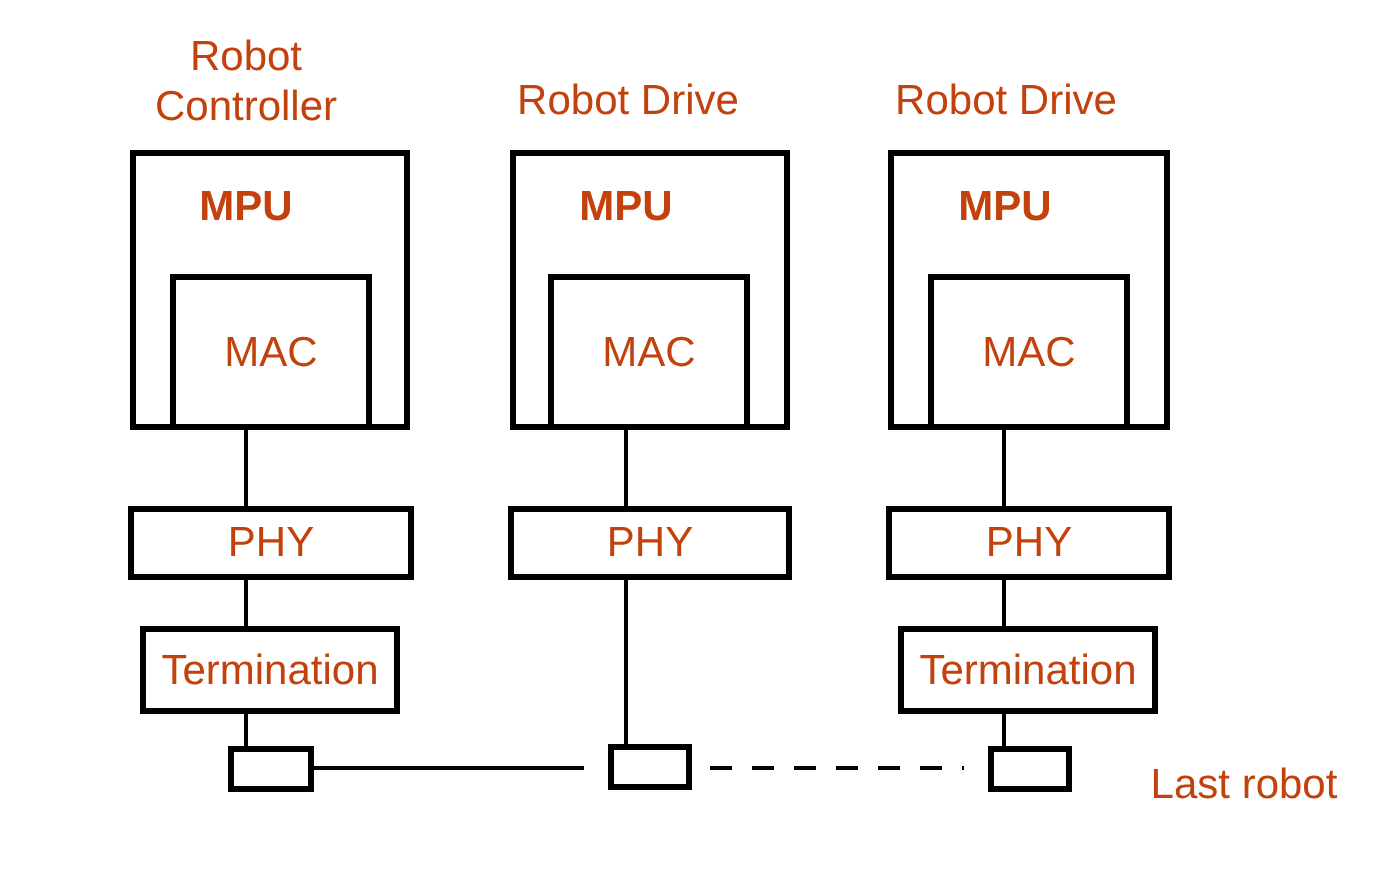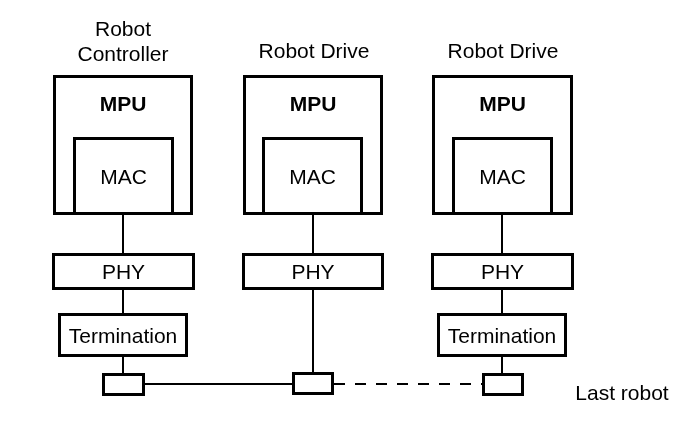--- a/index.html
+++ b/index.html
@@ -3,33 +3,34 @@
 <meta charset="utf-8">
 <style>
   html,body { margin:0; padding:0; background:#ffffff; }
   #canvas {
     position: relative;
     width: 696px;
     height: 438px;
     background: #ffffff;
     font-family: "Liberation Sans", sans-serif;
     font-size: 21px;
-    color: #000000;
+    color: #c2410c;
     overflow: hidden;
   }
   .box {
     position: absolute;
     box-sizing: border-box;
     border: 3px solid #000000;
     background: #ffffff;
     display: flex;
     align-items: center;
     justify-content: center;
     z-index: 2;
     line-height: 1;
+    margin-left: 12px;
   }
   .box.mac { z-index: 3; background: #ffffff; }
   .box.node { background: #ffffff; z-index: 4; }
   .boxlabel {
     position: absolute;
     display: flex;
     align-items: center;
     justify-content: center;
     z-index: 5;
     line-height: 1;

